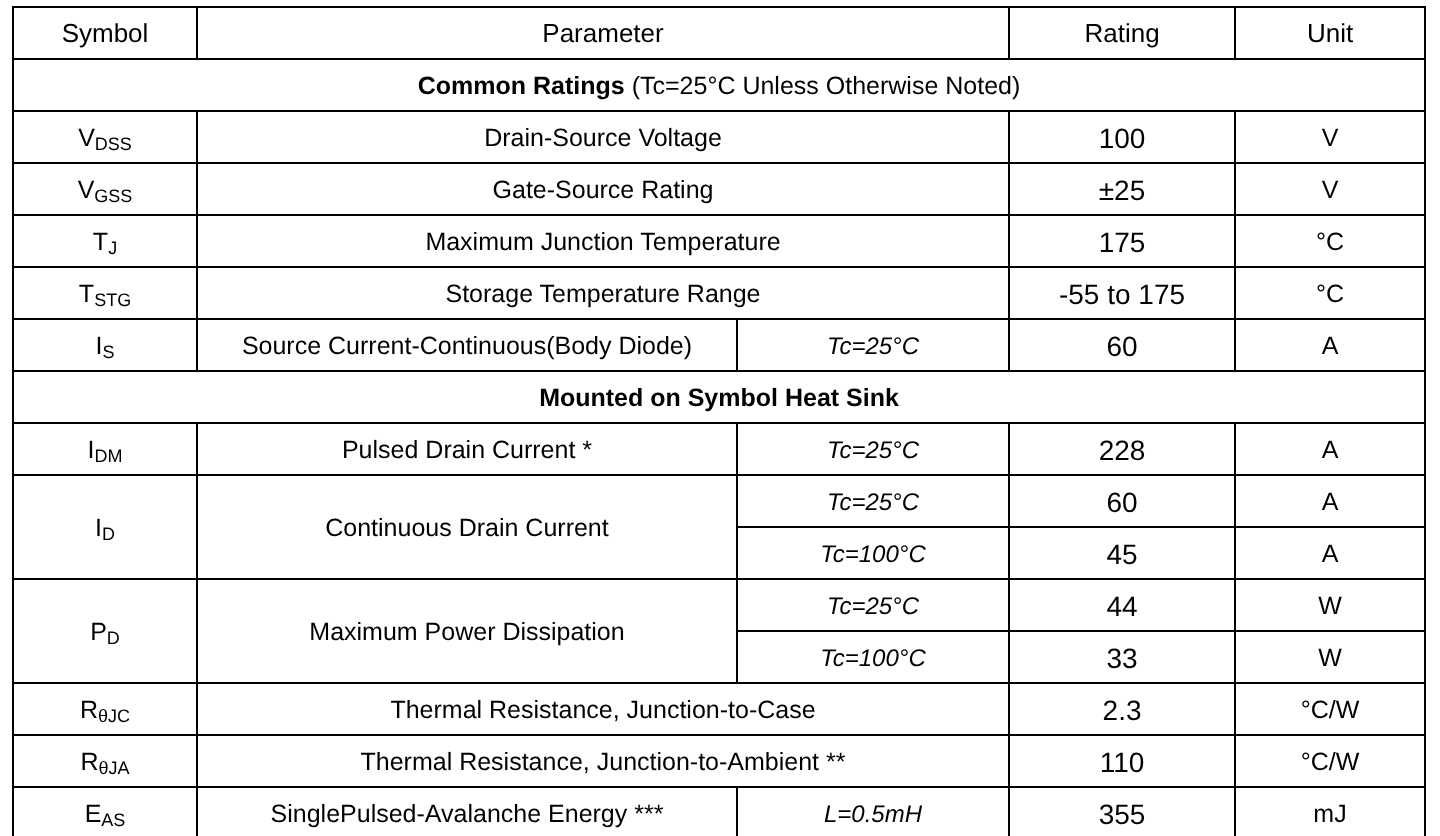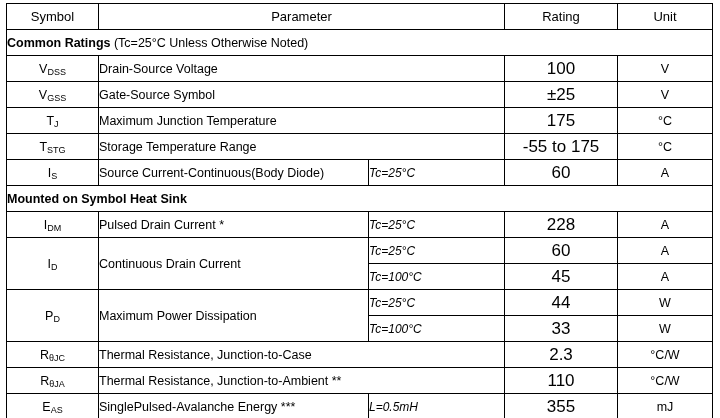--- a/index.html
+++ b/index.html
@@ -35,20 +35,21 @@
   }
   .hrow td {
     height: 25px;
     text-align: center;
     font-weight: bold;
     font-size: 13px;
     margin-left: 28px;
   }
   .row td {
     height: 25px;
+    text-align: center;
   }
   .sym {
     text-align: center;
     font-size: 12.5px;
     white-space: nowrap;
   }
   .sym sub {
     font-size: 9px;
     vertical-align: baseline;
     position: relative;
@@ -62,21 +63,21 @@
   }
   .cond {
     padding-left: 6px;
     font-size: 12px;
     text-align: left;
     white-space: nowrap;
     font-style: italic;
   }
   .rating {
     text-align: center;
-    font-size: 17px;
+    font-size: 14px;
     margin-top: 48px;
   }
   .unit {
     text-align: center;
     font-size: 12.5px;
   }
   .section {
     padding-left: 7px;
     font-size: 12.5px;
     text-align: left;
@@ -120,21 +121,21 @@
 
       <tr class="row">
         <td class="sym"><span>V</span><sub>DSS</sub></td>
         <td colspan="2" class="param">Drain-Source Voltage</td>
         <td class="rating">100</td>
         <td class="unit">V</td>
       </tr>
 
       <tr class="row">
         <td class="sym"><span>V</span><sub>GSS</sub></td>
-        <td colspan="2" class="param">Gate-Source Symbol</td>
+        <td colspan="2" class="param">Gate-Source Rating</td>
         <td class="rating">±25</td>
         <td class="unit">V</td>
       </tr>
 
       <tr class="row">
         <td class="sym"><span>T</span><sub>J</sub></td>
         <td colspan="2" class="param">Maximum Junction Temperature</td>
         <td class="rating">175</td>
         <td class="unit">°C</td>
       </tr>

